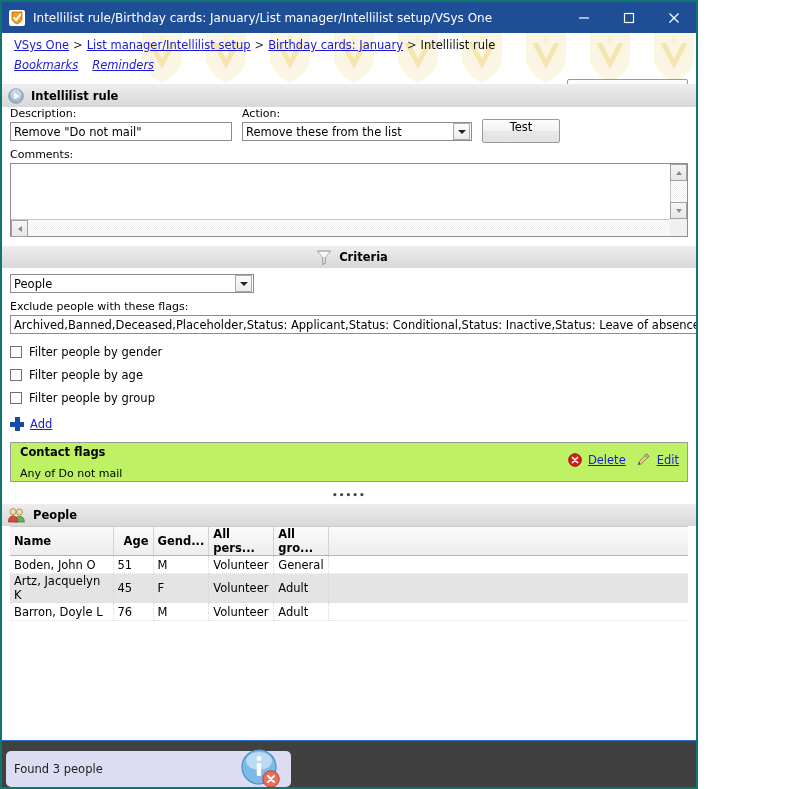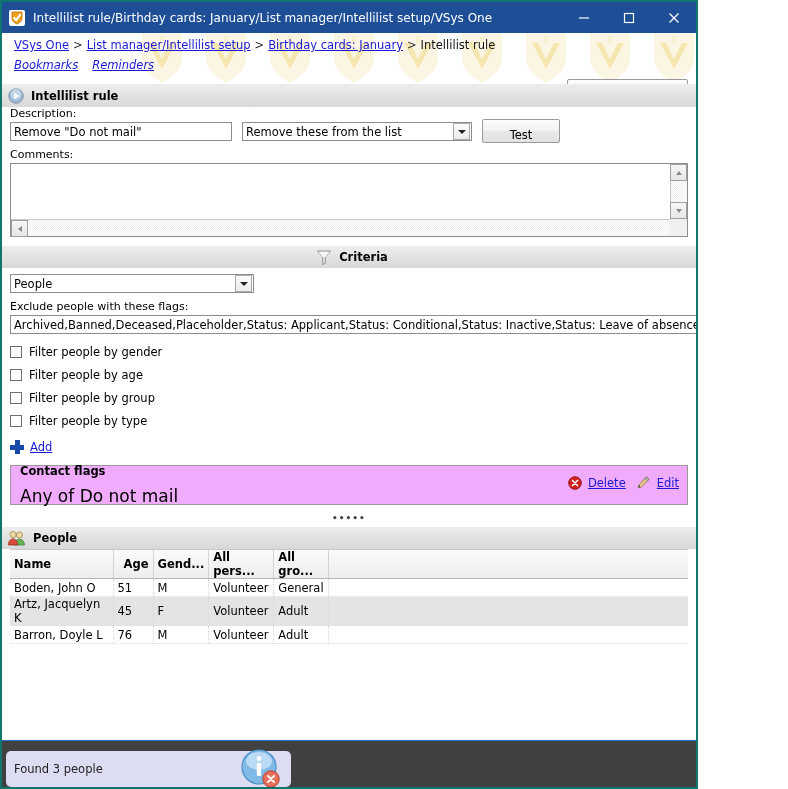--- a/index.html
+++ b/index.html
@@ -169,21 +169,21 @@
     border-right:4px solid transparent;
     border-top:4px solid #222;
   }
 
   .btn {
     background: linear-gradient(to bottom,#fdfdfd 0%, #f2f2f2 48%, #e8e8e8 52%, #e2e2e2 100%);
     border: 1px solid #9a9a9a;
     border-radius: 2px;
     font-size: 11.5px;
     color: #000;
-    display:flex;align-items:flex-end;justify-content:center;
+    display:flex;align-items:flex-start;justify-content:center;
     cursor: pointer;
   }
 
   
   .comments-wrap {
     border: 1px solid #8d8d8d;
     background: #ffffff;
     position: relative;
     height: 74px;
   }
@@ -230,28 +230,28 @@
   .plus::before, .plus::after {
     content:""; position:absolute; background:#1749a8;
   }
   .plus::before { left:0; top:5px; width:14px; height:5px; }
   .plus::after { left:5px; top:0; width:5px; height:14px; }
   .addlink { color:#1a1ad6; text-decoration:underline; font-size:11.5px; cursor:pointer; }
 
   
   .crit-card {
     border: 1px solid #9a9a9a;
-    background: #f0abfc;
+    background: #bef264;
     height: 40px;
     display:flex; align-items:center;
     padding: 0 8px 0 9px;
     position:relative;
   }
   .crit-title { font-weight:bold; font-size:11.5px; color:#000; }
-  .crit-sub { font-size:17px; color:#000; margin-top:8px; }
+  .crit-sub { font-size:11px; color:#000; margin-top:8px; }
   .crit-actions { position:absolute; right:8px; top:9px; display:flex; align-items:center; gap:6px; }
   .act-link { color:#1a1ad6; text-decoration:underline; font-size:11.5px; cursor:pointer; }
 
   .grabber { text-align:center; height:14px; line-height:14px; letter-spacing:1px; color:#444; font-size:9px; font-weight:bold;}
 
   
   .tbl { width:100%; border-collapse:collapse; font-size:11.5px; }
   .tbl thead th {
     background: linear-gradient(to bottom,#fafafa,#ededed);
     border-bottom: 1px solid #b5b5b5;
@@ -370,20 +370,21 @@
       <span>Intellilist rule</span>
     </div>
 
     <div class="pad" style="">
       <div style="display:flex; align-items:flex-end; gap:10px;">
         <div style="width:222px;">
           <label class="lbl">Description:</label>
           <input class="inp" style="width: 222px;" value="Remove &quot;Do not mail&quot;">
         </div>
         <div style="width:230px;">
+          <label class="lbl">Action:</label>
           <div class="combo" style="width:230px;">
             <div class="val">Remove these from the list</div>
             <div class="arrowbox">
                 <div class="tri-down"></div>
               </div>
           </div>
         </div>
         <div class="btn" style="width:78px;height:24px;margin-bottom:-2px;">
           <span>Test</span>
         </div>
@@ -444,24 +445,20 @@
           <div class="cbox"></div>
           <span>Filter people by gender</span>
         </div>
         <div class="cbrow">
           <div class="cbox"></div>
           <span>Filter people by age</span>
         </div>
         <div class="cbrow">
           <div class="cbox"></div>
           <span>Filter people by group</span>
-        </div>
-        <div class="cbrow">
-          <div class="cbox"></div>
-          <span>Filter people by type</span>
         </div>
         <div class="addrow" style="margin-top:3px;">
           <div class="plus"></div>
           <span class="addlink">Add</span>
         </div>
       </div>
     </div>
 
     <div style="padding:6px 8px 0 8px;">
       <div class="crit-card">

